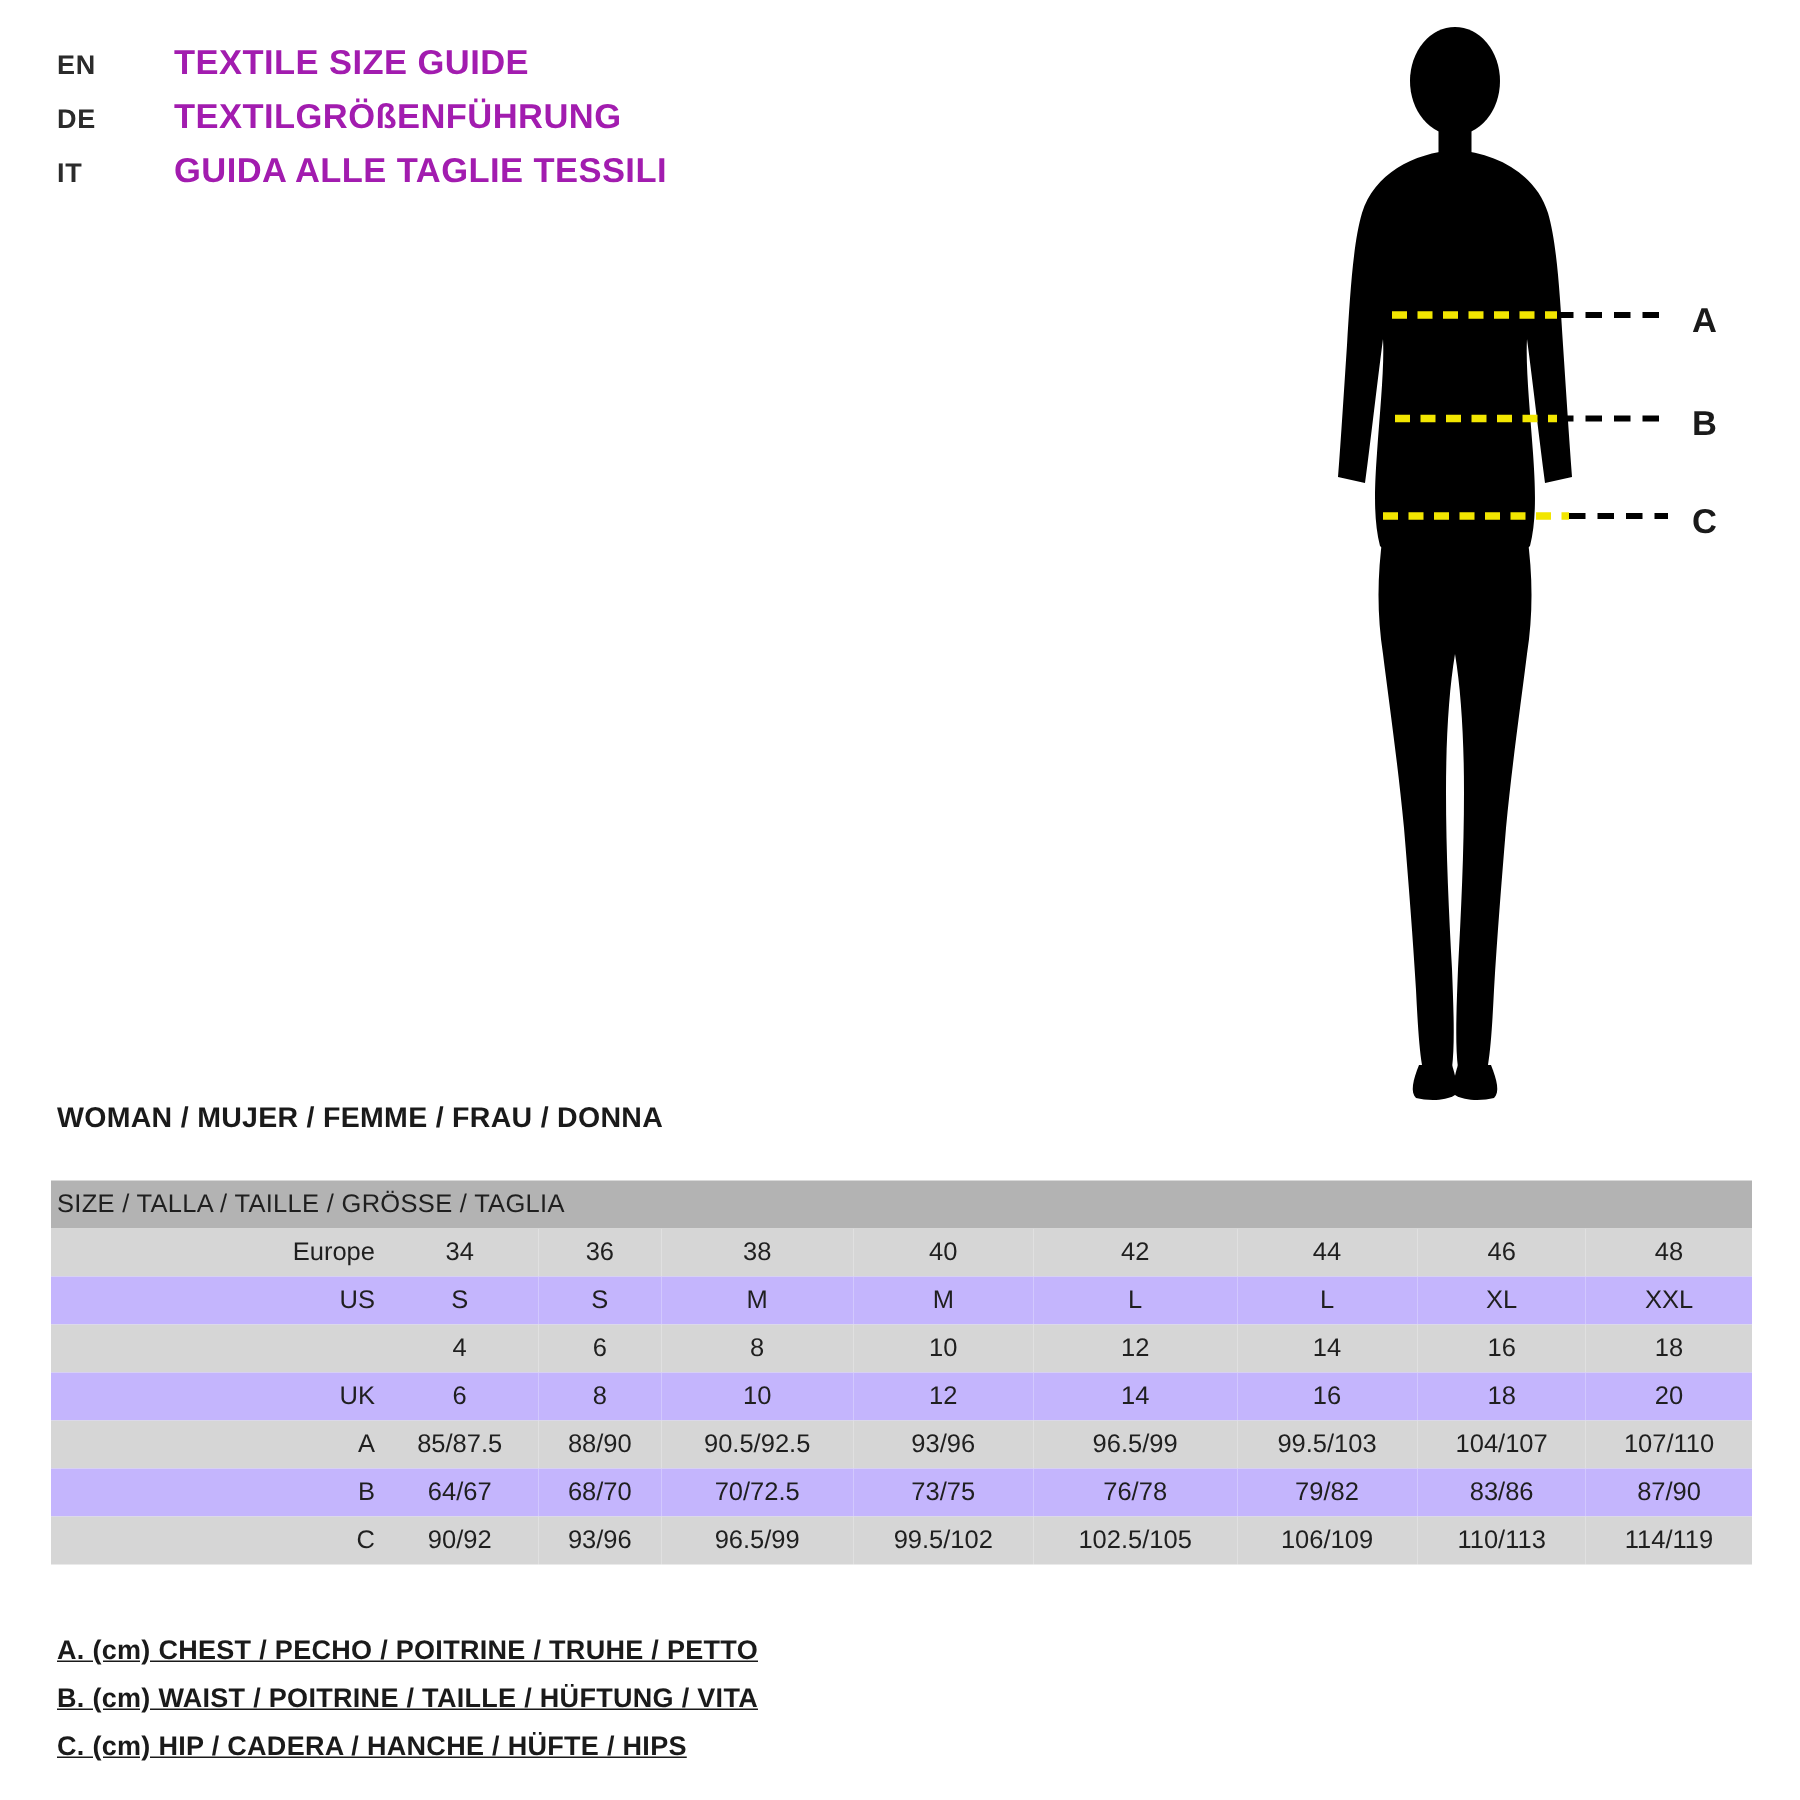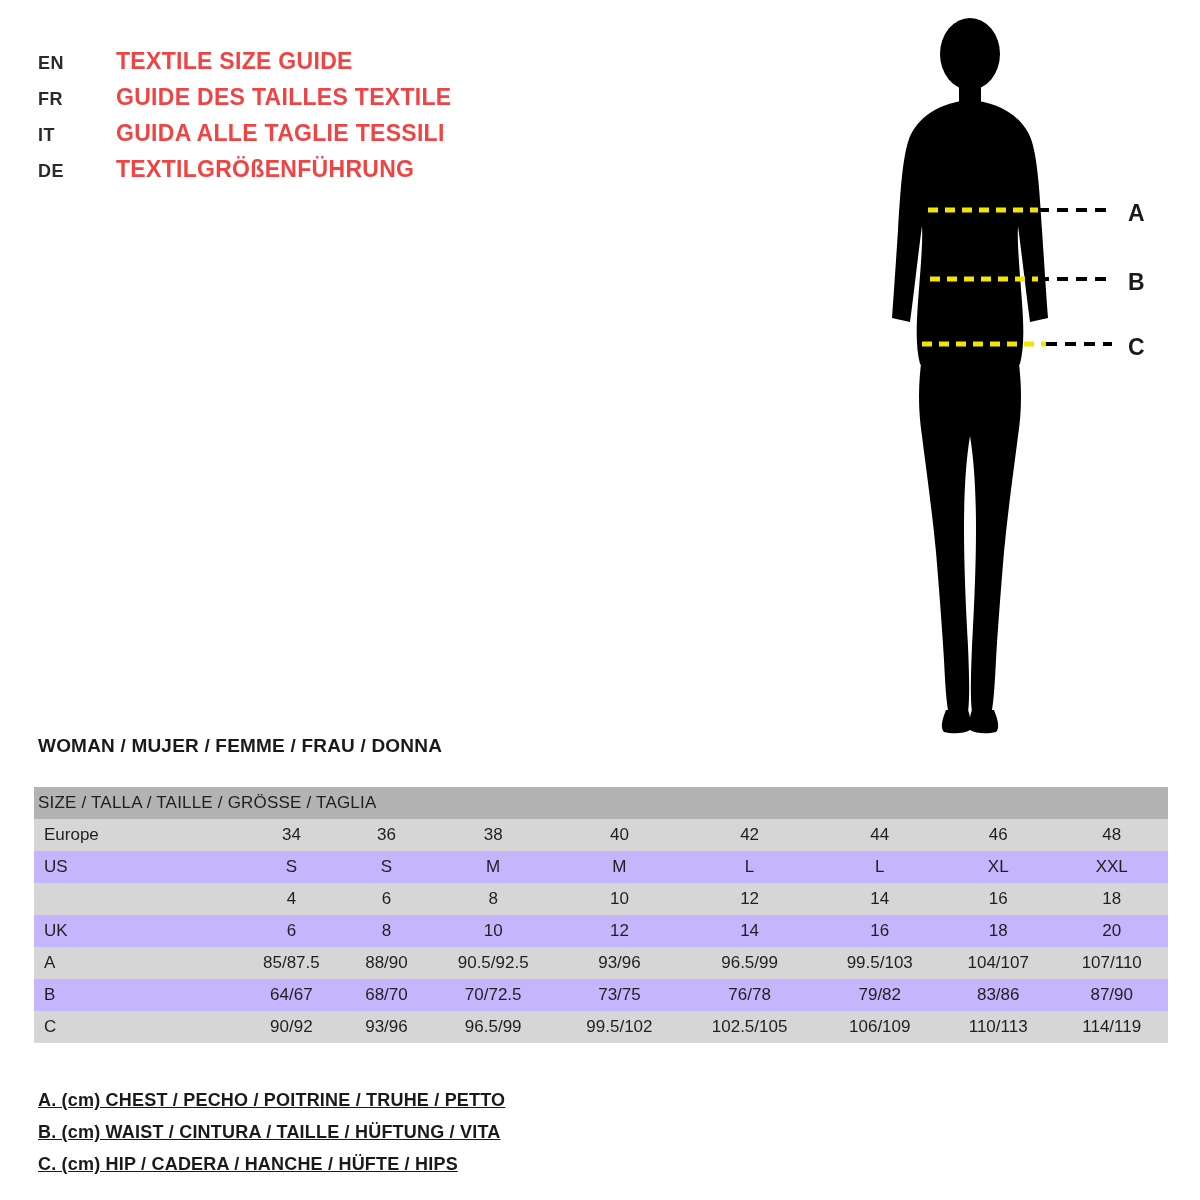--- a/index.html
+++ b/index.html
@@ -33,23 +33,22 @@
     width: 78px;
     font-size: 18px;
     font-weight: bold;
     letter-spacing: 0.5px;
     color: #2b2b2b;
   }
   .title-text {
     font-size: 23px;
     font-weight: bold;
     letter-spacing: 0.3px;
-    color: #ef4444;
+    color: #a21caf;
     white-space: nowrap;
-    margin-top: 20px;
   }
 
   
   .figure-wrap {
     position: absolute;
     top: 12px;
     left: 860px;
     width: 330px;
     height: 730px;
   }
@@ -94,22 +93,22 @@
   }
   .size-table th.head-cell {
     background: #b3b3b3;
     text-align: left;
     padding-left: 4px;
     font-size: 17px;
     font-weight: normal;
     letter-spacing: 0.2px;
   }
   .size-table td.row-label {
-    text-align: left;
-    padding-left: 10px;
+    text-align: right;
+    padding-left: 26px;
     width: 190px;
     margin-top: 24px;
   }
   .size-table td.val {
     text-align: center;
   }
   .row-dark {
     background: #d6d6d6;
   }
   .row-light {
@@ -133,30 +132,26 @@
 </style>
 </head>
 <body>
 
 <div class="title-block">
   <div class="title-row">
     <div class="title-lang">EN</div>
     <div class="title-text">TEXTILE SIZE GUIDE</div>
   </div>
   <div class="title-row">
-    <div class="title-lang">FR</div>
-    <div class="title-text">GUIDE DES TAILLES TEXTILE</div>
+    <div class="title-lang">DE</div>
+    <div class="title-text">TEXTILGRÖßENFÜHRUNG</div>
   </div>
   <div class="title-row">
     <div class="title-lang">IT</div>
     <div class="title-text">GUIDA ALLE TAGLIE TESSILI</div>
-  </div>
-  <div class="title-row">
-    <div class="title-lang">DE</div>
-    <div class="title-text">TEXTILGRÖßENFÜHRUNG</div>
   </div>
 </div>
 
 <div class="figure-wrap">
   <svg class="figure-svg" width="330" height="730" viewBox="0 0 330 730">
 
     <ellipse cx="110" cy="42" rx="30" ry="36" fill="#000000"></ellipse>
 
     <rect x="99" y="70" width="22" height="26" fill="#000000"></rect>
 
@@ -297,15 +292,15 @@
       <td class="val">102.5/105</td>
       <td class="val">106/109</td>
       <td class="val">110/113</td>
       <td class="val">114/119</td>
     </tr>
   </tbody>
 </table>
 
 <div class="footnotes">
   <div class="footnote">A. (cm) CHEST / PECHO / POITRINE / TRUHE / PETTO</div>
-  <div class="footnote">B. (cm) WAIST / CINTURA / TAILLE / HÜFTUNG / VITA</div>
+  <div class="footnote">B. (cm) WAIST / POITRINE / TAILLE / HÜFTUNG / VITA</div>
   <div class="footnote">C. (cm) HIP / CADERA / HANCHE / HÜFTE / HIPS</div>
 </div>
 
 </body></html>

